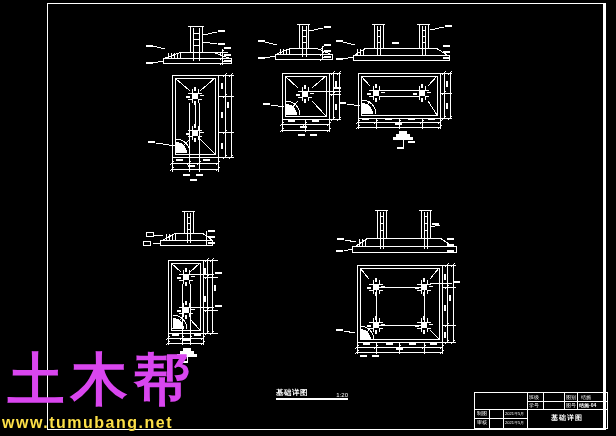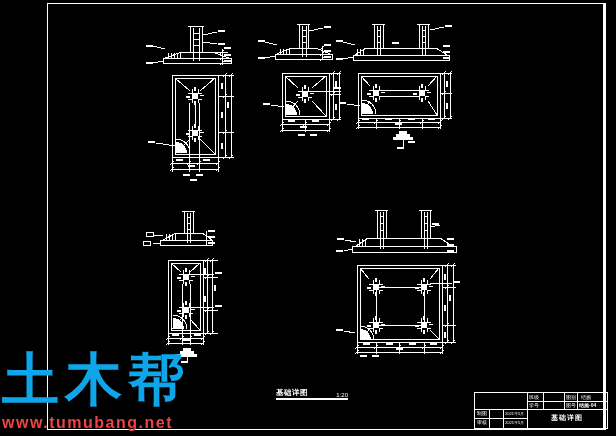--- a/index.html
+++ b/index.html
@@ -20,23 +20,23 @@
   
   .tblock{position:absolute;left:474px;top:392px;width:132px;height:35px;border:1px solid #fff;
     color:#fff;font-size:5px;line-height:1;}
   .tblock .vdiv,.tblock .hdiv{position:absolute;background:#fff;}
   .tblock .cell{position:absolute;white-space:nowrap;overflow:hidden;}
   .tblock .tiny{font-size:4px;}
   .tblock .bold{font-weight:bold;}
   .tblock .btitle{font-size:7px;font-weight:bold;letter-spacing:1px;}
 
   
-  .wm-brand{position:absolute;left:2px;top:350px;width:200px;color:#0ea5e9;
-    font-size:57px;font-weight:bold;letter-spacing:6px;line-height:1.05;white-space:nowrap;}
-  .wm-url{position:absolute;left:2px;top:414px;width:200px;color:#ef4444;
+  .wm-brand{position:absolute;left:2px;top:350px;width:200px;color:#d946ef;
+    font-size:57px;font-weight:bold;letter-spacing:6px;line-height:1.05;white-space:nowrap;text-align:center;}
+  .wm-url{position:absolute;left:2px;top:414px;width:200px;color:#fde047;
     font-size:16px;font-weight:bold;letter-spacing:1.5px;white-space:nowrap;}
 </style>
 </head>
 <body>
 
 <div class="stage">
 
 <svg class="sheet" width="616" height="436" viewBox="0 0 616 436">
   <defs>
     <g id="tick">

